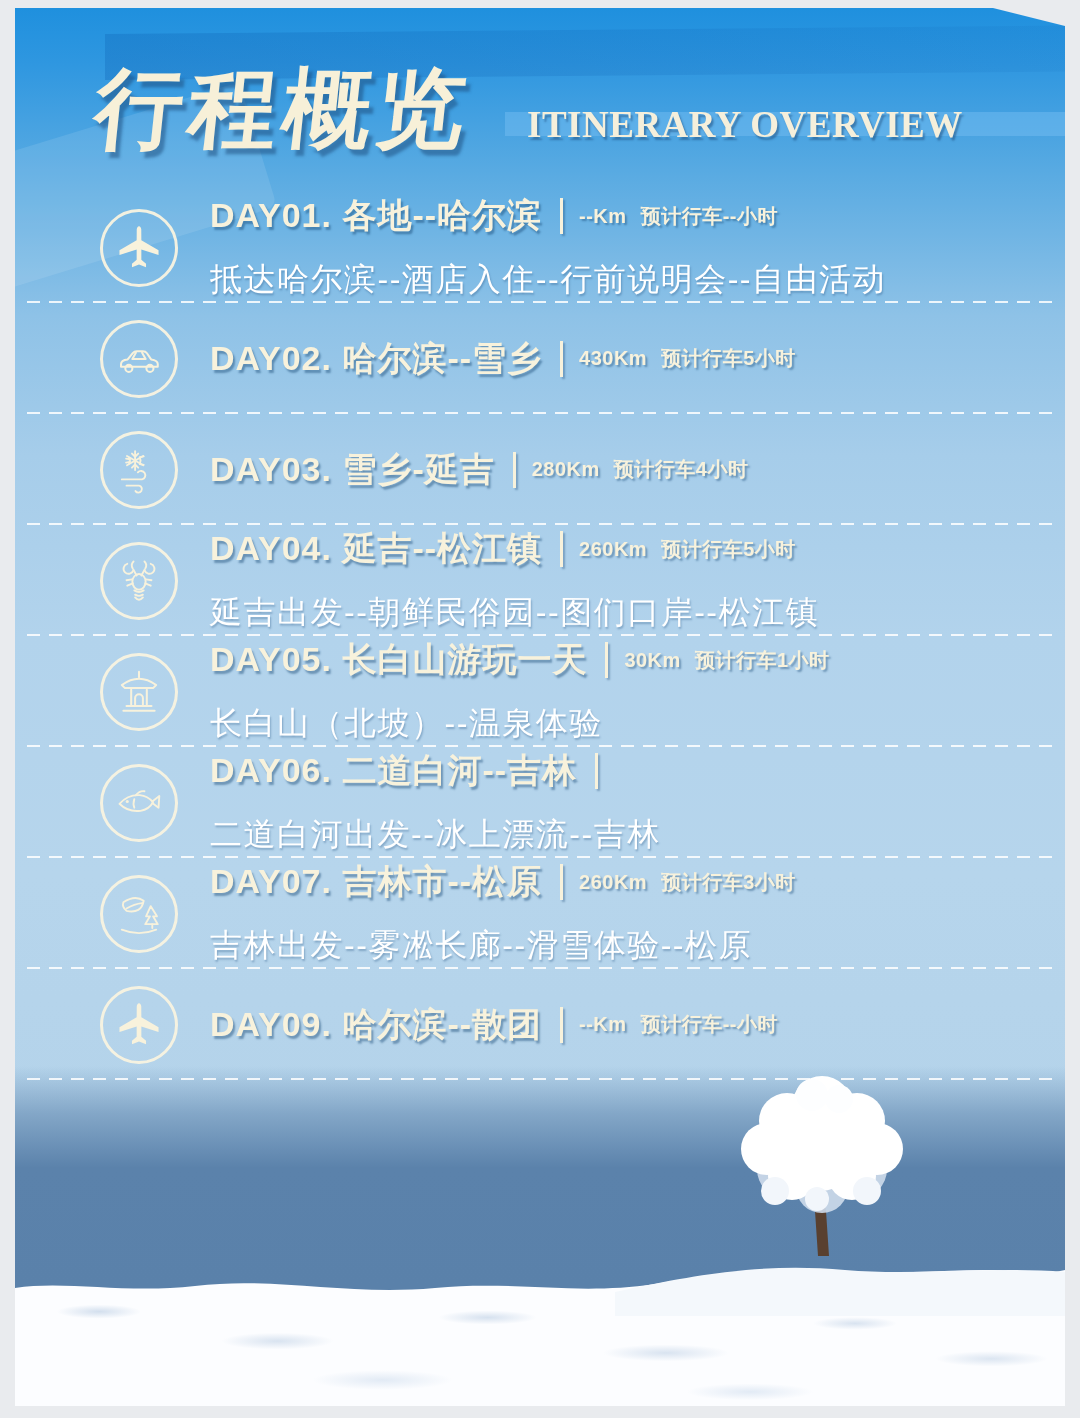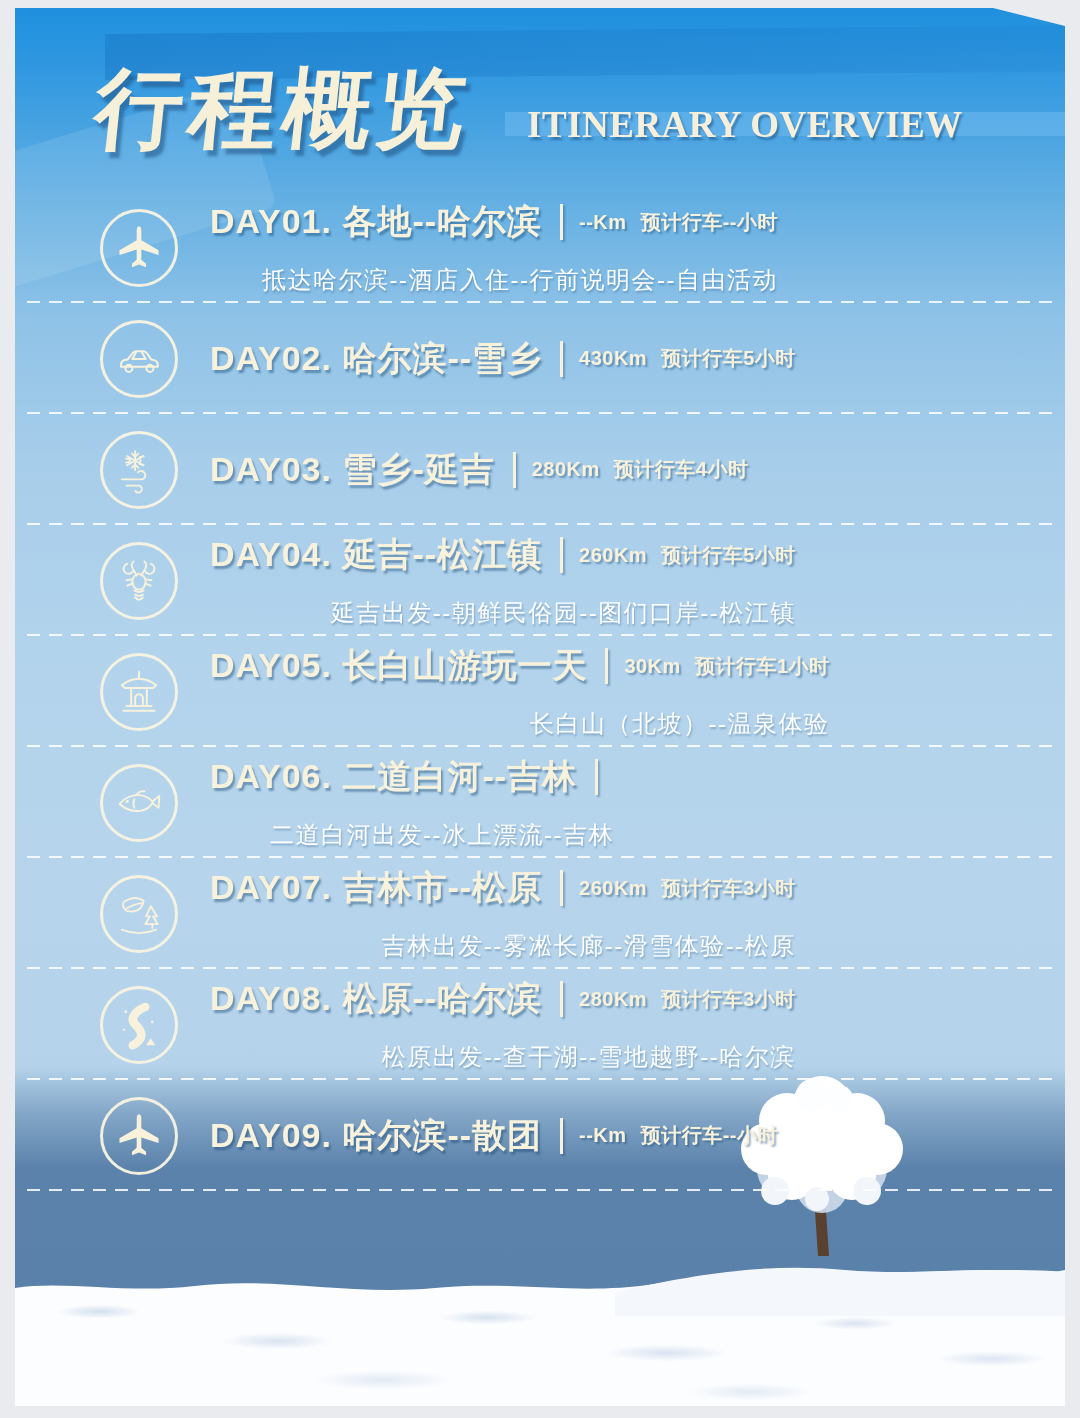--- a/index.html
+++ b/index.html
@@ -55,38 +55,38 @@
     content:""; position:absolute; left:6px; right:6px; bottom:0; height:2px;
     background:repeating-linear-gradient(90deg,
       rgba(255,255,255,0.85) 0 13px, rgba(255,255,255,0) 13px 22px);
   }
   .icon-circle {
     width:78px; height:78px; margin-left:79px; flex:none; box-sizing:border-box;
     border:3px solid rgba(249,243,224,0.95); border-radius:50%;
     display:flex; align-items:center; justify-content:center;
   }
   svg.icon { width:50px; height:50px; display:block; }
-  .day-text { margin-left:32px; display:flex; flex-direction:column; gap:19px;text-align:right; }
+  .day-text { margin-left:32px; display:flex; flex-direction:column; gap:19px; }
   .day-title-line { display:flex; align-items:center; white-space:nowrap; }
   .day-title {
     font-size:34px; font-weight:bold; color:#f8f2dc; letter-spacing:1px;
     text-shadow:2px 3px 2px rgba(22,70,115,0.45);
   }
   .day-divider {
     width:3px; height:36px; background:#f8f2dc; margin:0 16px 0 18px;
     box-shadow:2px 2px 2px rgba(22,70,115,0.35);
   }
   .day-meta {
     font-size:20px; font-weight:bold; color:#f8f2dc;
     letter-spacing:0.5px; word-spacing:8px;
     text-shadow:2px 2px 2px rgba(22,70,115,0.45);
   }
   .day-desc {
-    font-size:24px; color:#ffffff; letter-spacing:1.5px;
-    text-shadow:1px 2px 2px rgba(50,95,140,0.40); white-space:nowrap;margin-left:8px;
+    font-size:32px; color:#ffffff; letter-spacing:1.5px;
+    text-shadow:1px 2px 2px rgba(50,95,140,0.40); white-space:nowrap;
   }
   
   .photo {
     position:absolute; left:0; right:0; bottom:0; height:340px; z-index:1;
     background:linear-gradient(180deg,
       rgba(91,130,171,0) 0%, rgba(91,130,171,0.55) 14%,
       #5b82ab 30%, #5a81aa 65%, #5f86ae 100%);
   }
   .tree { position:absolute; right:138px; bottom:150px; width:210px; height:185px; z-index:2; }
   .snow-wave { position:absolute; left:0; bottom:0; width:1050px; height:160px; z-index:3; }
@@ -247,39 +247,20 @@
       <div class="day-text">
         <div class="day-title-line">
           <span class="day-title">DAY07. 吉林市--松原</span>
           <span class="day-divider"></span>
           <span class="day-meta">260Km 预计行车3小时</span>
         </div>
         <div class="day-desc">吉林出发--雾凇长廊--滑雪体验--松原</div>
       </div>
     </div>
 
-    <div class="day-row">
-      <div class="icon-circle">
-        <svg class="icon" viewBox="0 0 64 64" fill="none" stroke-linecap="round">
-          <path d="M24 58C42 48 34 38 27 31 20 24 27 14 40 9" stroke="#f8f2dc" stroke-width="11"></path>
-          <circle cx="15" cy="15" r="1.8" fill="#f8f2dc"></circle>
-          <circle cx="49" cy="28" r="1.8" fill="#f8f2dc"></circle>
-          <circle cx="13" cy="38" r="1.5" fill="#f8f2dc"></circle>
-          <path d="M47 49l6 9H41z" fill="#f8f2dc"></path>
-        </svg>
-      </div>
-      <div class="day-text">
-        <div class="day-title-line">
-          <span class="day-title">DAY08. 松原--哈尔滨</span>
-          <span class="day-divider"></span>
-          <span class="day-meta">280Km 预计行车3小时</span>
-        </div>
-        <div class="day-desc">松原出发--查干湖--雪地越野--哈尔滨</div>
-      </div>
-    </div>
 
     <div class="day-row">
       <div class="icon-circle">
         <svg class="icon" viewBox="0 0 64 64">
             <path fill="#f8f2dc" d="M32 4c1.6 0 2.7 1.6 2.9 4.2L35 22l22 13v6l-22-7v13l6 5v4.5L32 53l-9 3.5V52l6-5V34L7 41v-6l22-13 .1-13.8C29.3 5.6 30.4 4 32 4z"></path>
           </svg>
       </div>
       <div class="day-text">
         <div class="day-title-line">
           <span class="day-title">DAY09. 哈尔滨--散团</span>

